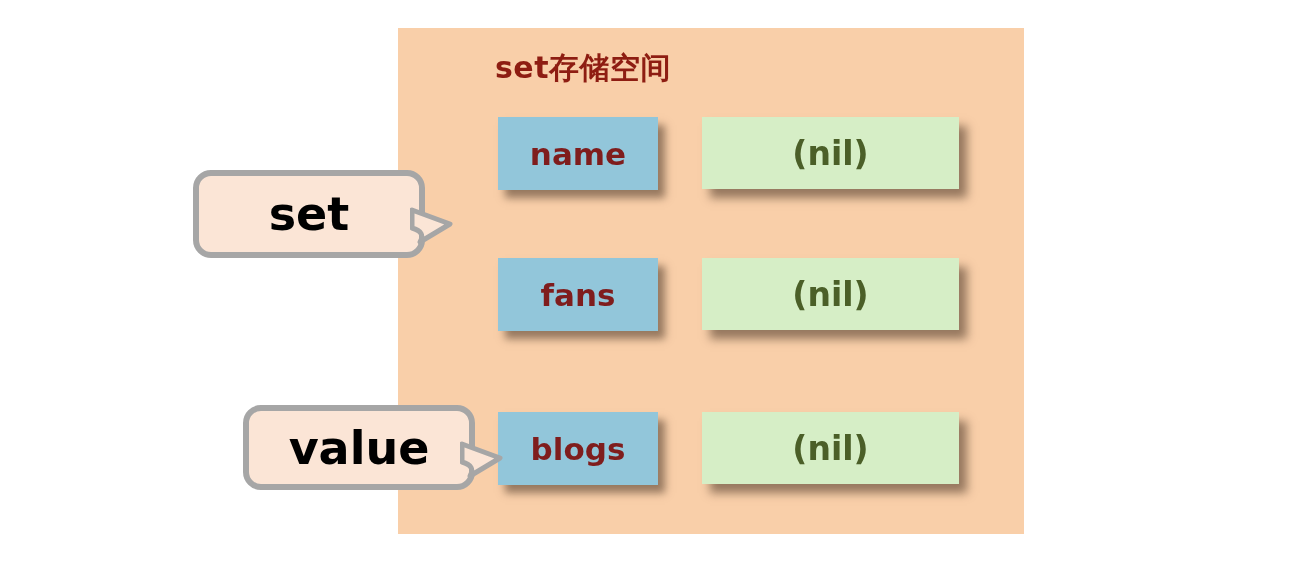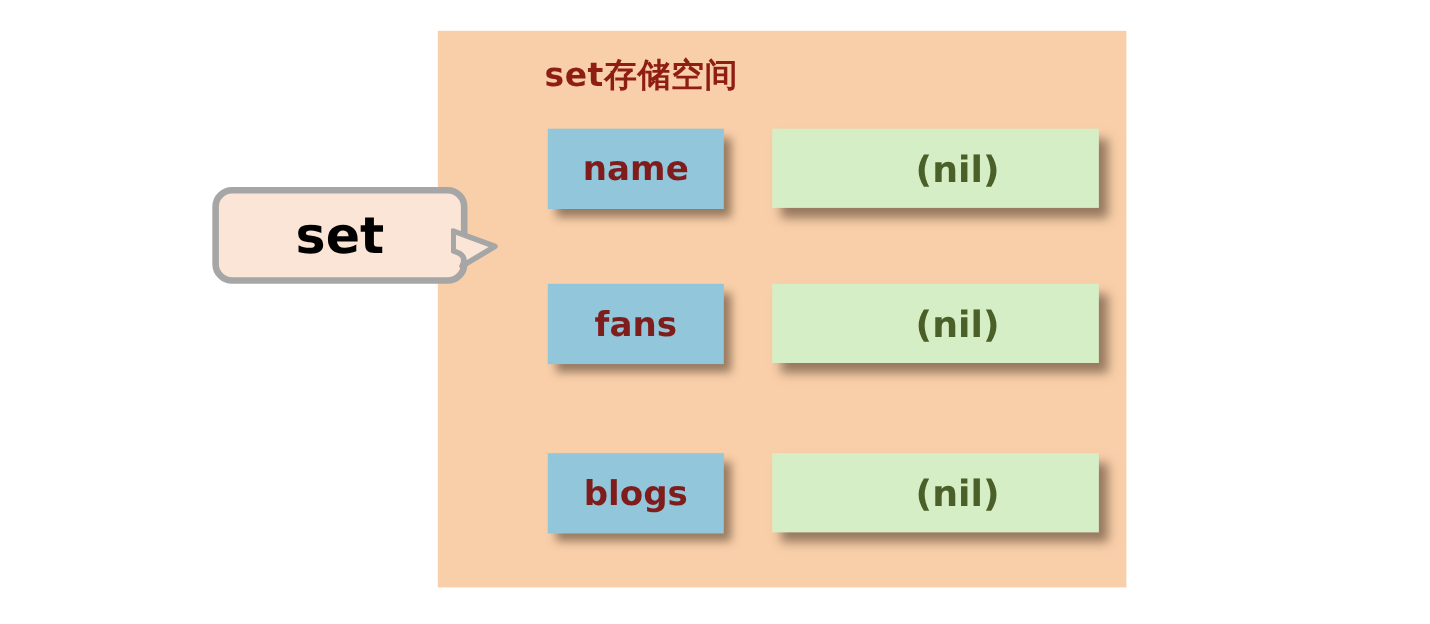--- a/index.html
+++ b/index.html
@@ -62,21 +62,20 @@
     width: 257px;
     height: 72px;
     background: #D6EEC6;
     box-shadow: 8px 9px 9px rgba(70, 50, 35, 0.55);
     display: flex;
     align-items: center;
     justify-content: center;
     color: #4B5F28;
     font-size: 33px;
     font-weight: bold;
-    padding-left: 40px;
   }
   
   .callout {
     position: absolute;
     background: #FBE5D6;
     border: 6px solid #A6A6A6;
     border-radius: 18px;
     display: flex;
     align-items: center;
     justify-content: center;
@@ -122,14 +121,20 @@
     </div>
   </div>
 
   <div class="callout callout-set">
     <span>set</span>
     <svg class="callout-tail" viewBox="0 0 46 40">
       <path d="M2 4 L40 18 L10 36 Q16 26 2 22 Z" fill="#FBE5D6" stroke="#A6A6A6" stroke-width="5" stroke-linejoin="round"></path>
     </svg>
   </div>
 
+  <div class="callout callout-value">
+    <span>value</span>
+    <svg class="callout-tail" viewBox="0 0 46 40">
+      <path d="M2 4 L40 18 L10 36 Q16 26 2 22 Z" fill="#FBE5D6" stroke="#A6A6A6" stroke-width="5" stroke-linejoin="round"></path>
+    </svg>
+  </div>
 
 </div>
 
 </body></html>

